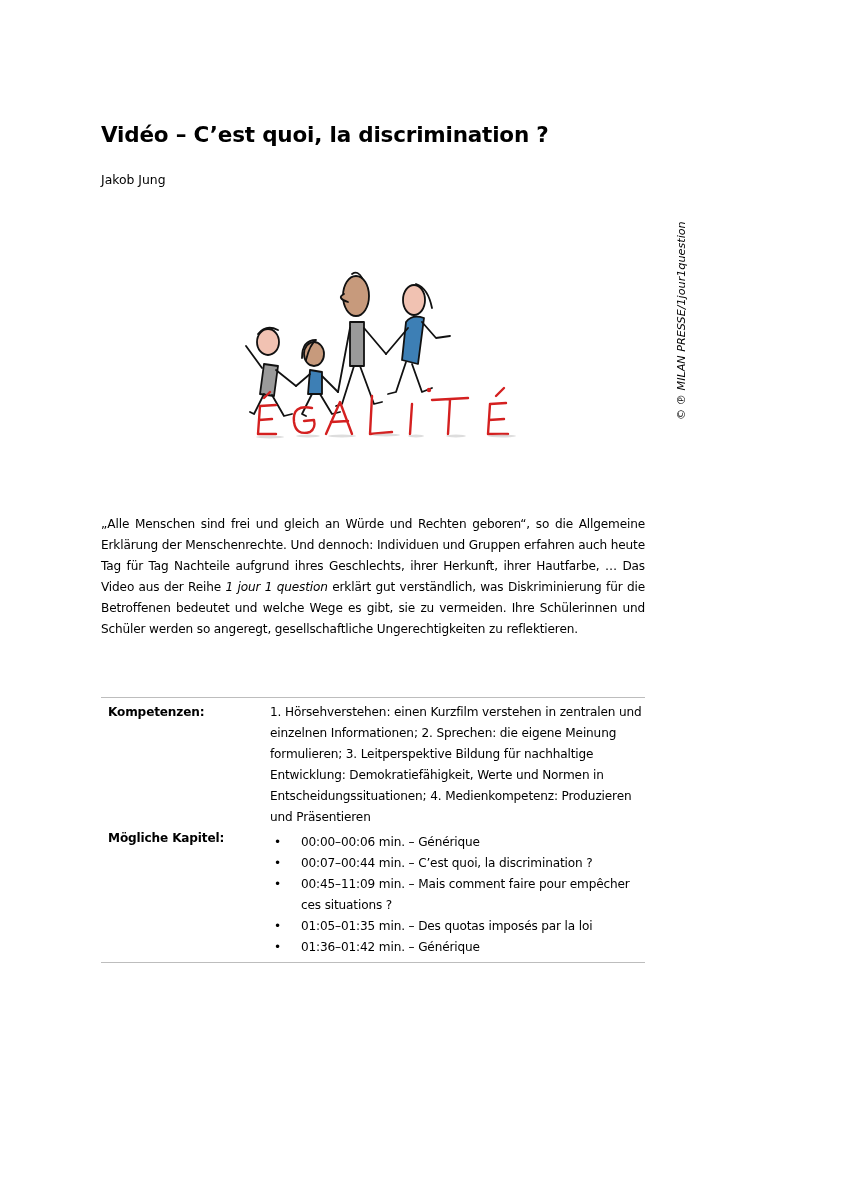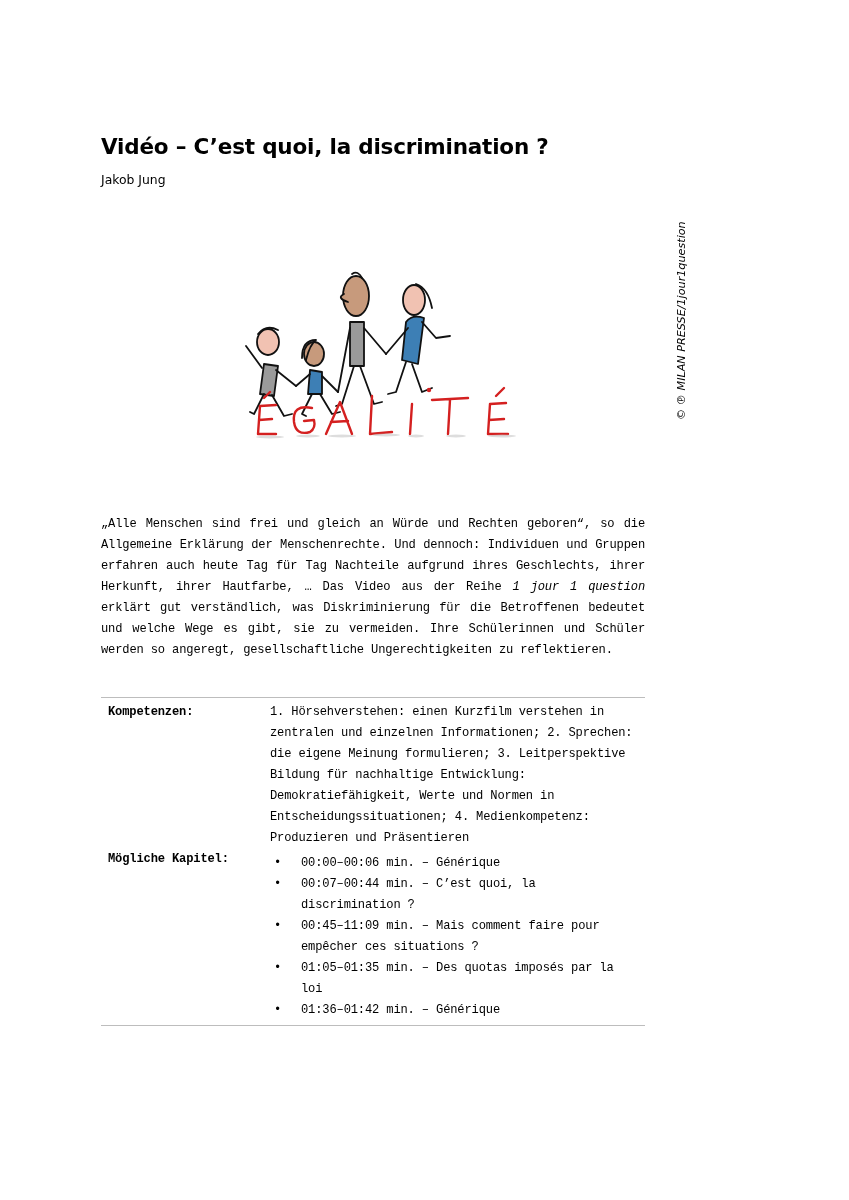--- a/index.html
+++ b/index.html
@@ -1,30 +1,30 @@
 <!DOCTYPE html>
 <html><head>
   <meta charset="utf-8">
   <style>
     html, body { margin: 0; padding: 0; background: #ffffff; }
     body { width: 849px; height: 1200px; position: relative; overflow: hidden;
       font-family: "DejaVu Sans", "Liberation Sans", sans-serif; color: #000; }
-    .title { position: absolute; left: 101px; top: 132px; font-size: 21.5px; font-weight: bold;
+    .title { position: absolute; left: 101px; top: 120px; font-size: 21.5px; font-weight: bold;
       letter-spacing: -0.2px; margin: 0; line-height: 30px; font-family: "DejaVu Sans", sans-serif; }
     .author { position: absolute; left: 101px; top: 171px; font-size: 12.4px; line-height: 18px; }
     .credit { position: absolute; left: 675px; top: 420px; transform-origin: left top; transform: rotate(-90deg);
       font-size: 11.2px; font-style: italic; white-space: nowrap; line-height: 14px; width: 210px; }
     .illustration { position: absolute; left: 236px; top: 264px; width: 292px; height: 176px; }
     .intro { position: absolute; left: 101px; top: 514px; width: 544px; font-size: 12.1px; line-height: 21px;
-      text-align: justify; margin: 0; letter-spacing: -0.15px; font-family: Liberation Mono, monospace; }
+      text-align: justify; margin: 0; letter-spacing: -0.15px; }
     .intro p { margin: 0; }
     .intro em { font-style: italic; }
     .info-table { position: absolute; left: 101px; top: 697px; width: 544px; border-top: 1.5px solid #bdbdbd;
       border-bottom: 1.5px solid #bdbdbd; border-collapse: collapse; font-size: 12.1px; letter-spacing: -0.15px; }
-    .info-table td { vertical-align: top; line-height: 21px; padding: 0; font-family: Liberation Mono, monospace; }
+    .info-table td { vertical-align: top; line-height: 21px; padding: 0; }
     .info-table tr:first-child td { padding-top: 4px; }
     .info-table td.label { width: 162px; padding-left: 7px; font-weight: bold; }
     .chapters { list-style: none; margin: 4px; padding: 0; }
     .chapters li { position: relative; padding-left: 27px; }
     .chapters li::before { content: "\2022"; position: absolute; left: 0; top: 0; }
   </style>
 </head>
 <body>
 
 <h1 class="title">Vidéo – C’est quoi, la discrimination ?</h1>

